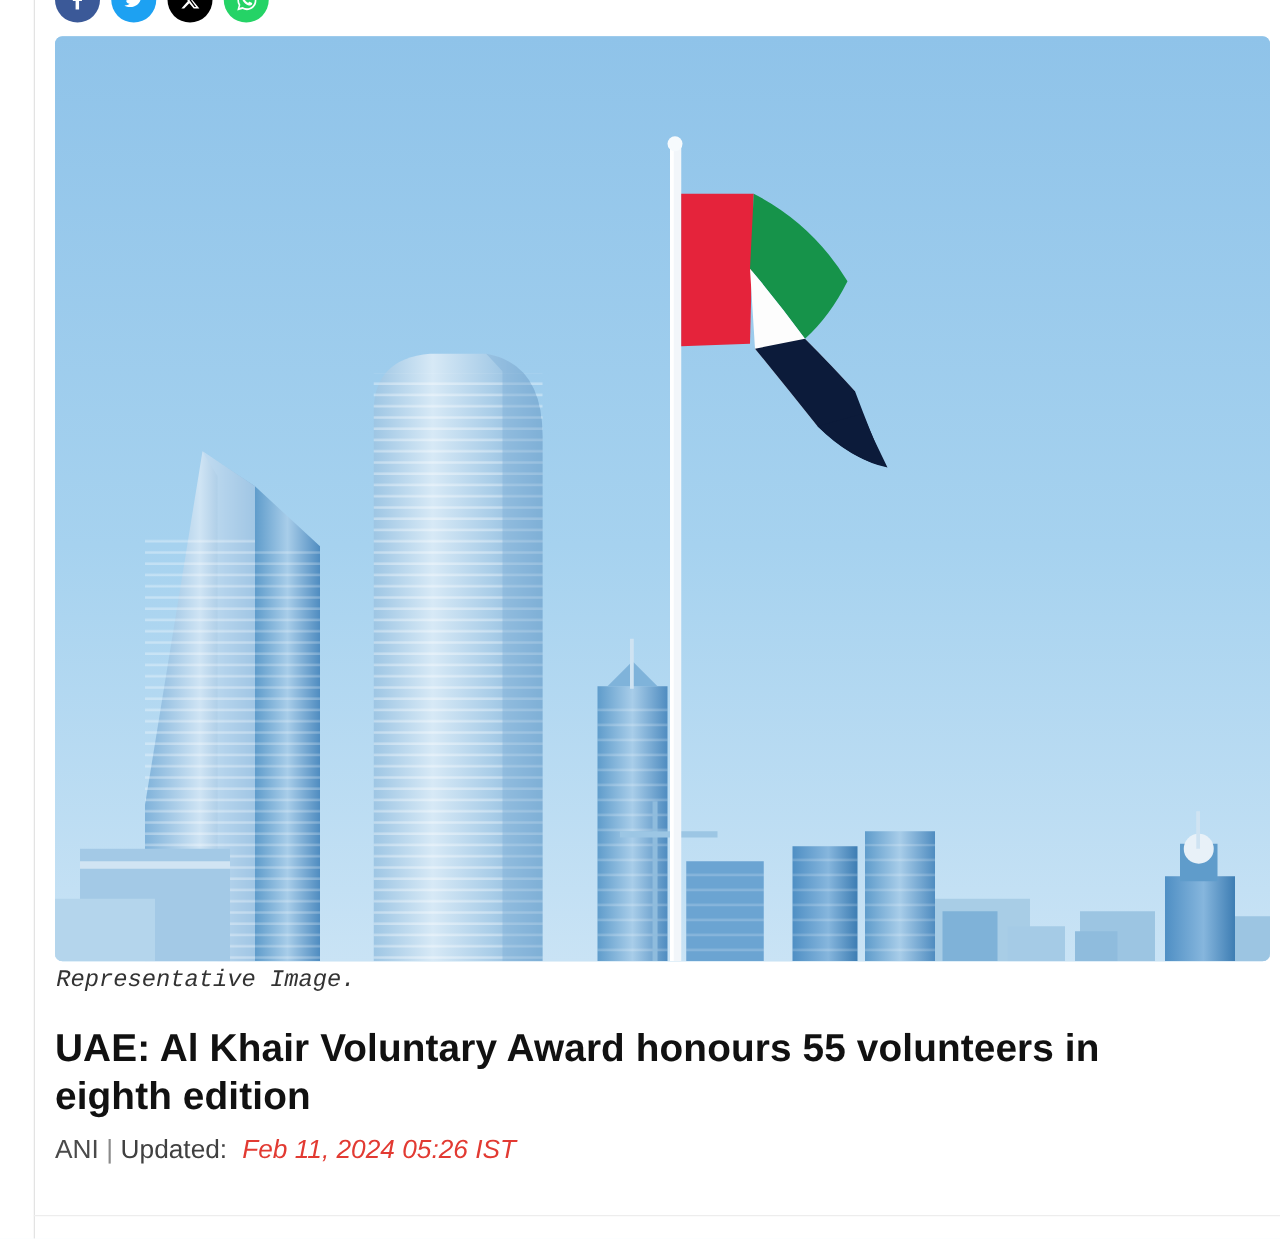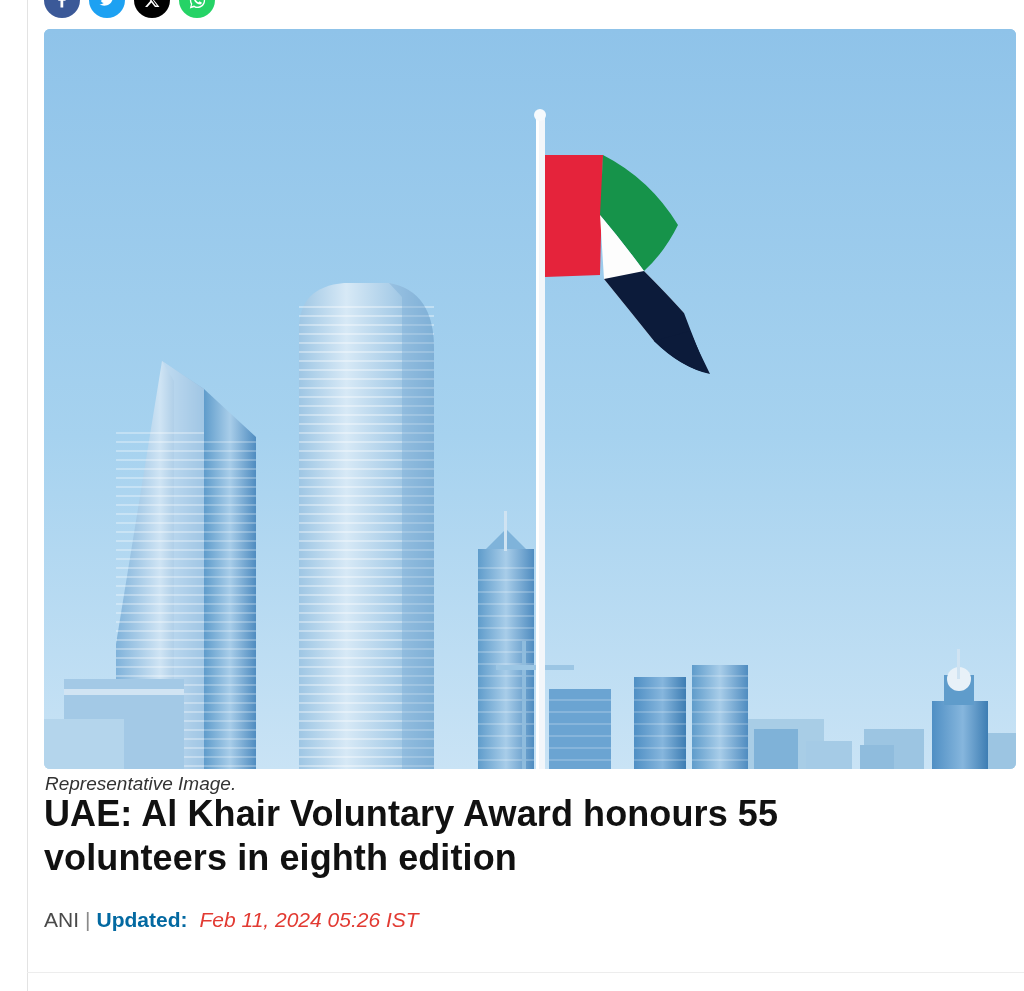--- a/index.html
+++ b/index.html
@@ -74,30 +74,30 @@
   .hero svg { display: block; width: 972px; height: 740px; }
 
   
   .caption {
     position: absolute;
     left: 45px;
     top: 773px;
     font-size: 19px;
     font-style: italic;
     color: #333333;
-    font-family: Liberation Sans, sans-serif;
+    font-family: Liberation Mono, monospace;
   }
 
   
   .headline {
     position: absolute;
     left: 44px;
-    top: 792px;
+    top: 820px;
     width: 900px;
-    font-size: 36px;
+    font-size: 31px;
     line-height: 1.22;
     font-weight: bold;
     color: #111111;
     letter-spacing: 0.1px;
     font-family: "Liberation Sans", sans-serif;
     margin: 0;
   }
 
   
   .byline {
@@ -107,21 +107,21 @@
     font-size: 21px;
     color: #4a4a4a;
     font-family: "Liberation Sans", sans-serif;
     display: flex;
     align-items: flex-end;
     gap: 6px;
     white-space: pre;
   }
   .byline .agency { color: #4a4a4a; }
   .byline .sep { color: #8a8a8a; }
-  .byline .updated-label { color: #0369a1; font-weight: bold; }
+  .byline .updated-label { color: #404040; }
   .byline .date { color: #e23a32; margin-left: 6px; font-style: italic; }
 
   .bottom-rule {
     position: absolute;
     left: 27px;
     top: 972px;
     width: 997px;
     height: 1px;
     background: #ededed;
   }

